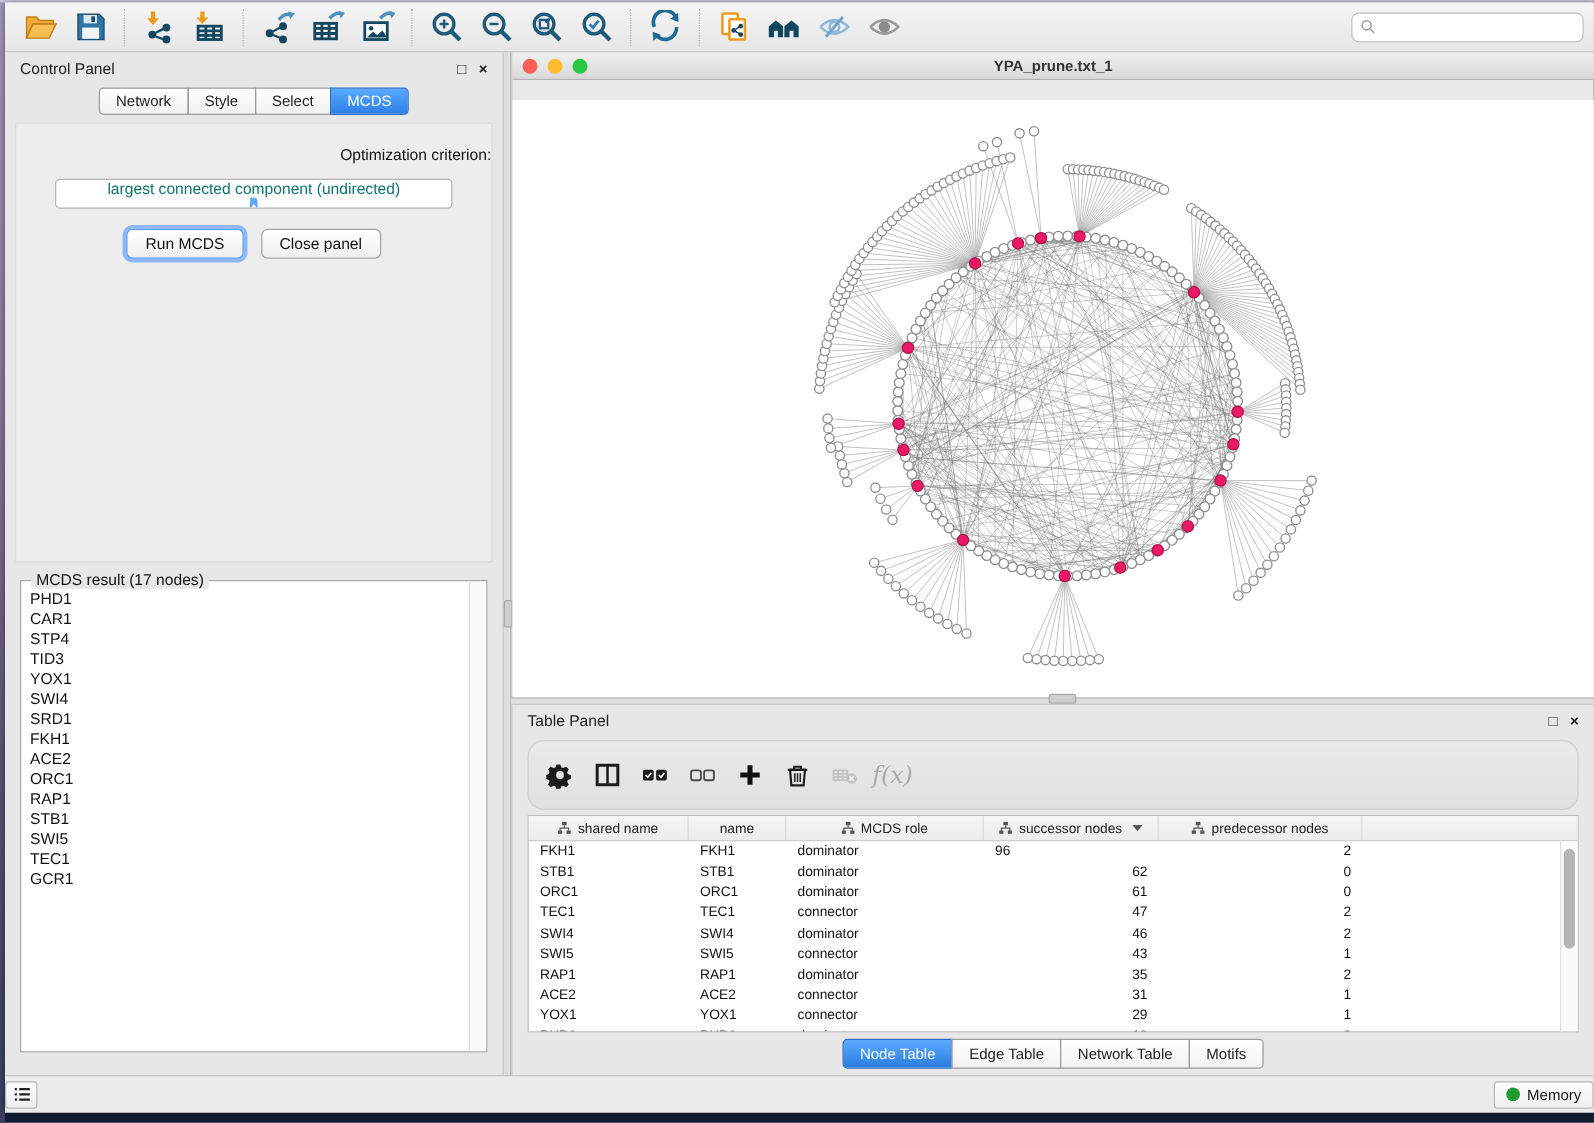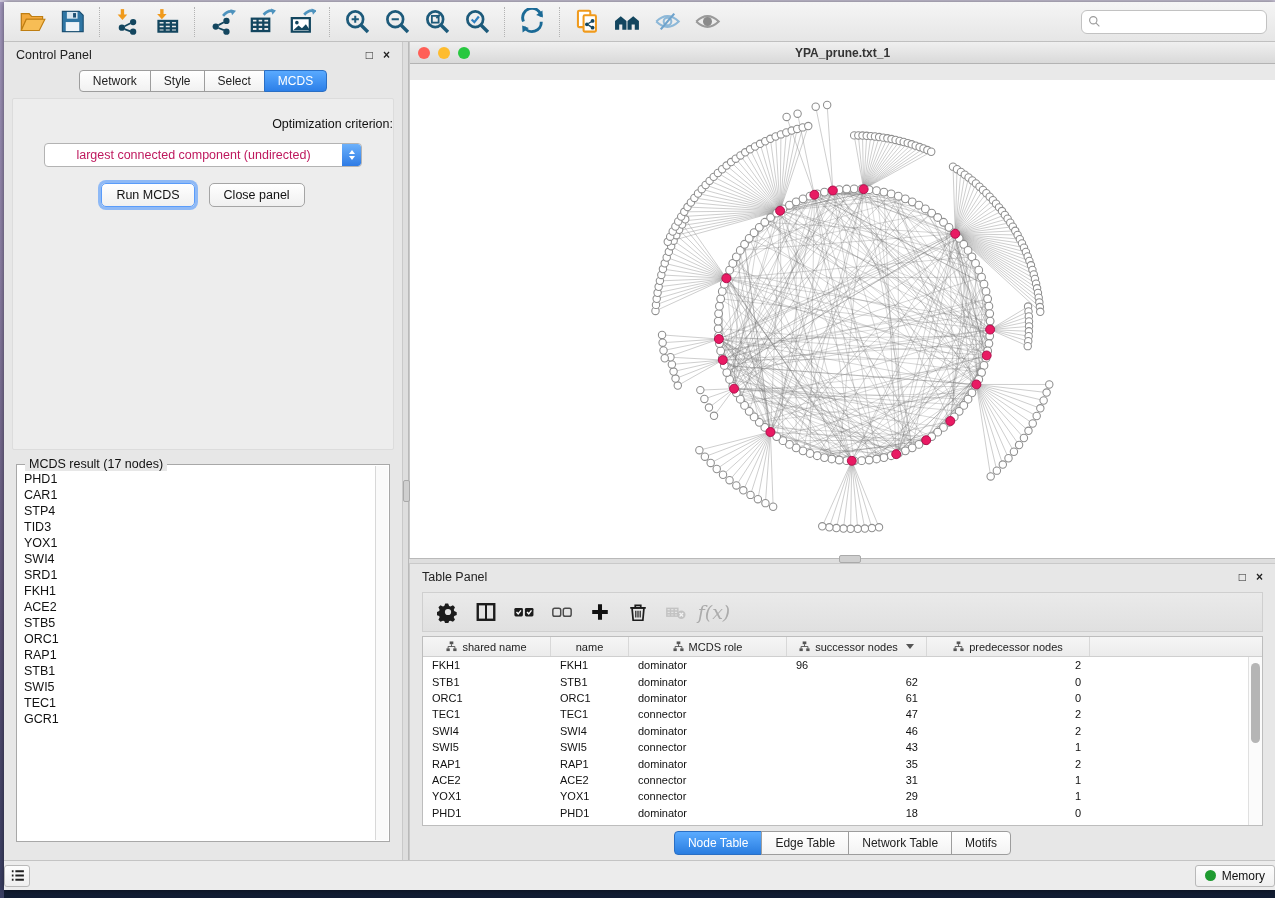--- a/index.html
+++ b/index.html
@@ -36,21 +36,21 @@
   .ctab-row{display:flex;justify-content:center;gap:0;margin:2px 0 6px 0;}
   .ctab{font-size:12px;padding:3px 13px;border:1px solid #9d9d9d;background:linear-gradient(#fff,#f1f1f1);
     color:#222;cursor:pointer;margin-left:-1px;}
   .ctab:first-child{border-radius:4px 0 0 4px;margin-left:0;}
   .ctab:last-child{border-radius:0 4px 4px 0;}
   .ctab.sel{background:linear-gradient(#59aaff,#2c7fe8);color:#fff;border-color:#2a6fc4;}
   .cp-content{flex:0 0 352px;margin:0 8px;background:#ededed;border:1px solid #dcdcdc;border-radius:2px;padding-top:18px;}
   .opt-label{text-align:right;font-size:12.5px;color:#111;margin-bottom:12px;}
   .dd-row{display:flex;justify-content:center;}
   .dropdown{width:318px;height:24px;background:#fff;border:1px solid #b3b3b3;border-radius:4px;
-    display:flex;align-items:center;font-size:12.5px;color:#be185d;cursor:pointer;overflow:hidden;}
+    display:flex;align-items:center;font-size:12.5px;color:#0f766e;cursor:pointer;overflow:hidden;flex-direction:column;}
   .dropdown .dd-text{flex:1;text-align:center;white-space:nowrap;}
   .dd-stepper{flex:0 0 19px;height:100%;background:linear-gradient(#6cb1fb,#2e7be5);display:flex;flex-direction:column;
     align-items:center;justify-content:center;gap:2px;border-radius:0 3px 3px 0;}
   .tri-up{width:0;height:0;border-left:3.5px solid transparent;border-right:3.5px solid transparent;border-bottom:4.5px solid #fff;}
   .tri-dn{width:0;height:0;border-left:3.5px solid transparent;border-right:3.5px solid transparent;border-top:4.5px solid #fff;}
   .btn-row{display:flex;justify-content:center;gap:14px;margin-top:16px;}
   .pbtn{font-size:12.5px;padding:4px 14px;border:1px solid #a5a5a5;border-radius:5px;
     background:linear-gradient(#ffffff,#f0f0f0);color:#111;cursor:pointer;}
   .pbtn.focus{box-shadow:0 0 0 3px rgba(90,156,250,.65);border-color:#5a9cfa;}
   .result-box{flex:1;margin:14px 12px 18px 12px;border:1px solid #a8a8a8;background:#fff;position:relative;
@@ -64,21 +64,21 @@
     display:flex;align-items:center;padding:0 8px;position:relative;}
   .tl{width:12px;height:12px;border-radius:50%;margin-right:8px;cursor:pointer;flex:0 0 12px;}
   .net-title{position:absolute;left:0;right:0;text-align:center;font-size:12px;font-weight:700;color:#333;pointer-events:none;}
   .net-canvas{flex:1;background:#fff;position:relative;min-height:0;}
   .net-canvas svg{position:absolute;inset:0;width:100%;height:100%;}
   .hsplit{flex:0 0 6px;background:#dedede;border-top:1px solid #b9b9b9;border-bottom:1px solid #c9c9c9;position:relative;cursor:row-resize;}
   .hsplit .grip{position:absolute;left:430px;top:-4px;width:22px;height:8px;background:#cfcfcf;border:1px solid #aaa;border-radius:2px;}
   
   .table-panel{flex:0 0 296px;display:flex;flex-direction:column;background:#e7e7e7;border-left:1px solid #c9c9c9;min-height:0;}
   .tp-toolbar{flex:0 0 40px;margin:2px 12px 0 12px;background:linear-gradient(#eaeaea,#e0e0e0);
-    border:1px solid #cfcfcf;border-radius:0;display:flex;align-items:center;padding:0 6px;}
+    border:1px solid #cfcfcf;border-radius:13px;display:flex;padding:12px 6px;}
   .tp-toolbar .icon-btn{width:38px;height:30px;}
   .tp-toolbar .icon-btn svg{width:22px;height:22px;}
   .fx-label{font-family:"DejaVu Serif",serif;font-style:italic;font-size:19px;color:#ababab;}
   .tbl-wrap{flex:1;margin:4px 12px 0 12px;background:#fff;border:1px solid #bdbdbd;display:flex;flex-direction:column;min-height:0;position:relative;}
   .tbl-header{flex:0 0 20px;display:flex;background:linear-gradient(#f5f5f5,#ececec);border-bottom:1px solid #cfcfcf;}
   .th{display:flex;align-items:center;justify-content:center;gap:5px;font-size:11px;color:#222;
     border-right:1px solid #d8d8d8;cursor:pointer;overflow:hidden;white-space:nowrap;}
   .th .colicon{flex:0 0 11px;display:flex;}
   .sort-dn{width:0;height:0;border-left:4px solid transparent;border-right:4px solid transparent;border-top:5px solid #555;margin-left:3px;}
   .tbl-body{flex:1;display:flex;min-height:0;}
@@ -301,21 +301,20 @@
         <div class="result-list">
             <div>PHD1</div>
             <div>CAR1</div>
             <div>STP4</div>
             <div>TID3</div>
             <div>YOX1</div>
             <div>SWI4</div>
             <div>SRD1</div>
             <div>FKH1</div>
             <div>ACE2</div>
-            <div>STB5</div>
             <div>ORC1</div>
             <div>RAP1</div>
             <div>STB1</div>
             <div>SWI5</div>
             <div>TEC1</div>
             <div>GCR1</div>
           </div>
         <div class="result-scroll"></div>
       </div>
     </div>

